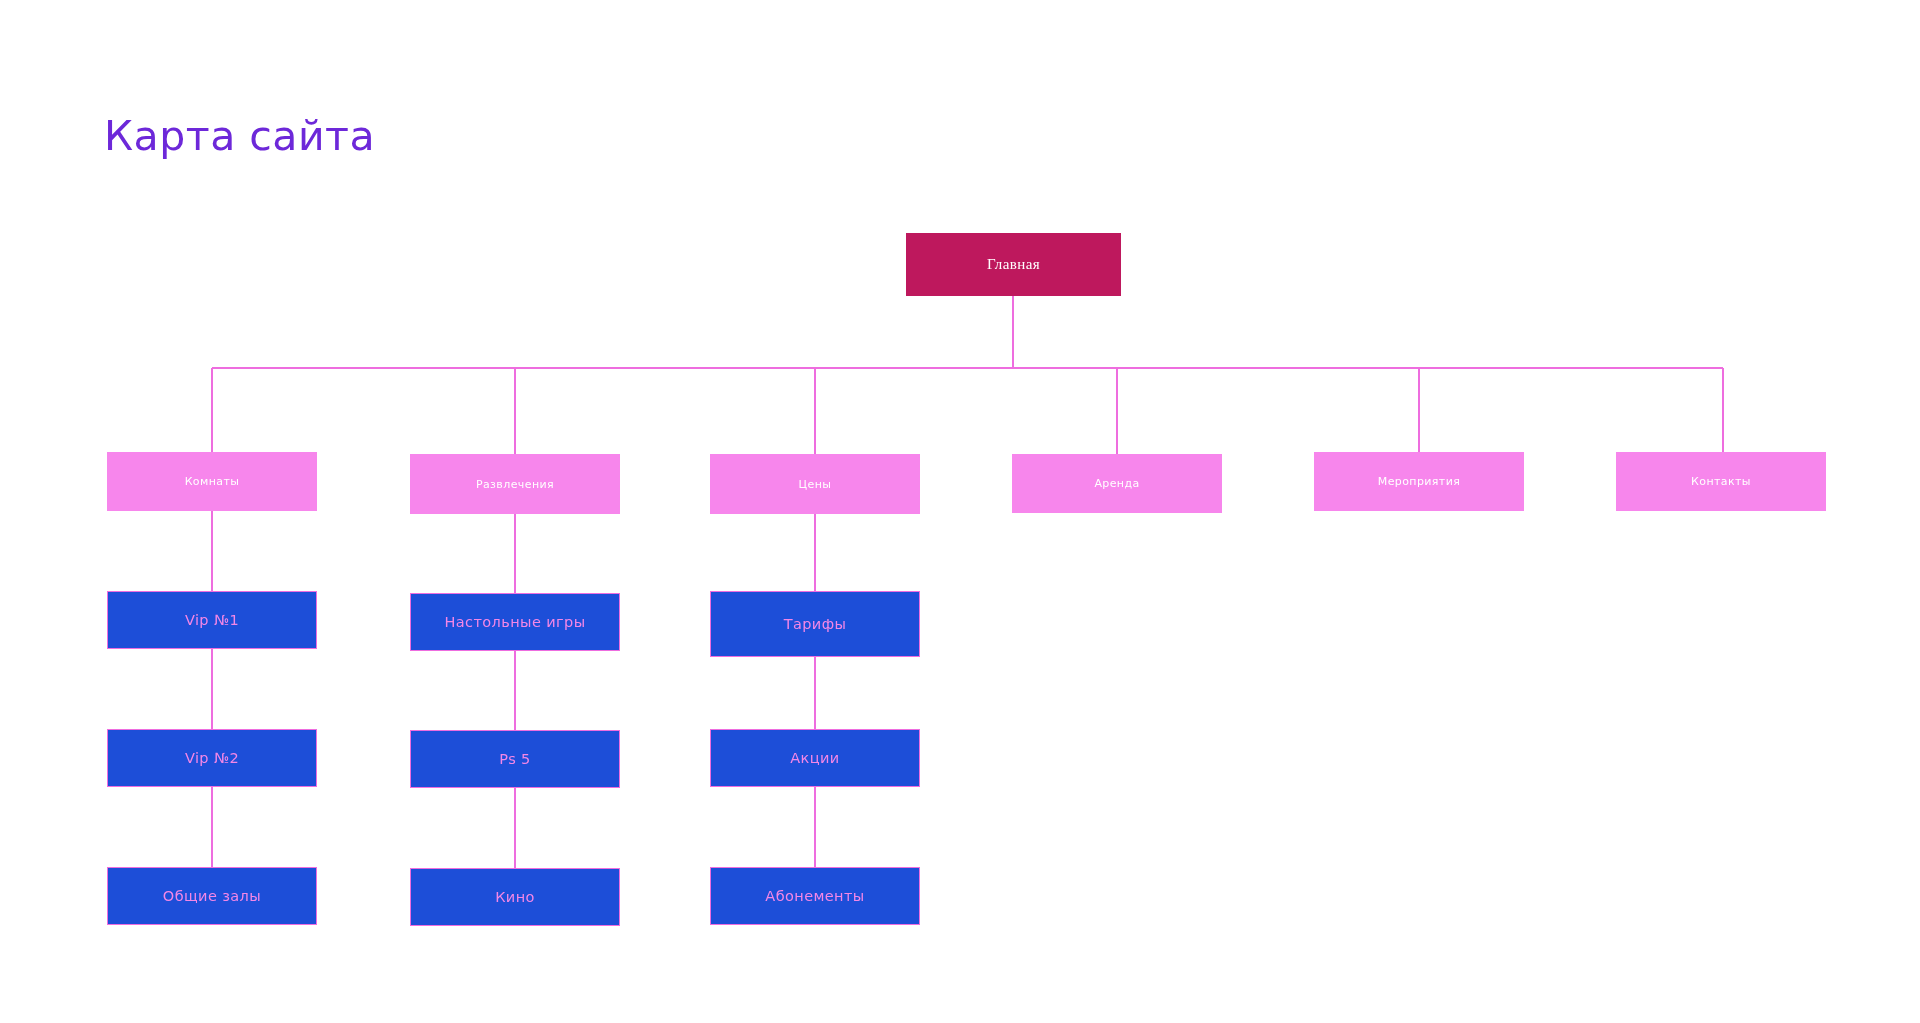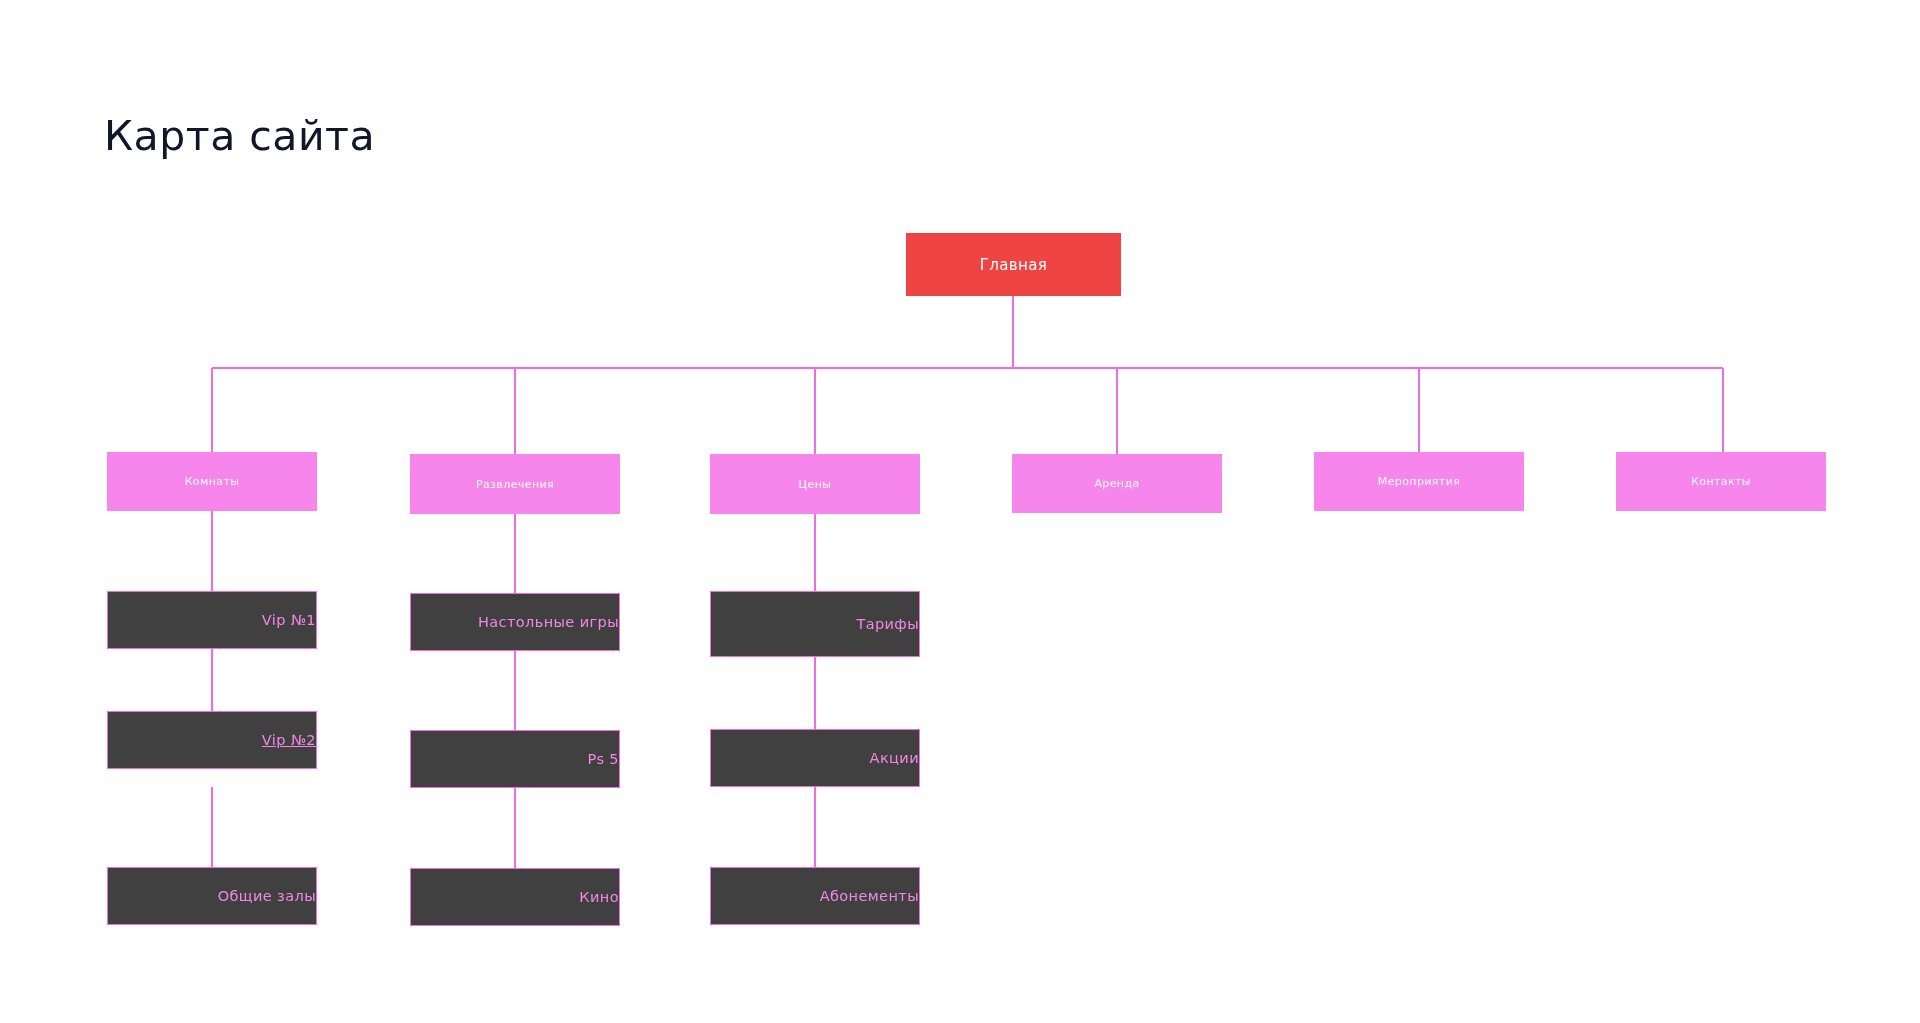--- a/index.html
+++ b/index.html
@@ -26,21 +26,21 @@
 
   
   .page-title {
     position: absolute;
     left: 104px;
     top: 85px;
     font-size: 41px;
     line-height: 48px;
     font-weight: 400;
     letter-spacing: 0.5px;
-    color: #0f172a;
+    color: #6d28d9;
     white-space: nowrap;
   }
 
   
   .connectors {
     position: absolute;
     left: 0;
     top: 0;
     width: 1920px;
     height: 1023px;
@@ -58,37 +58,37 @@
     letter-spacing: 0.4px;
     z-index: 3;
   }
 
   .node-label {
     display: block;
     white-space: nowrap;
   }
 
   .node.level-root {
-    background: #ef4444;
+    background: #be185d;
     color: #ffffff;
     font-size: 15px;
+    font-family: Liberation Serif, serif;
   }
 
   .node.level-section {
     background: #f786ec;
     color: #ffffff;
     font-size: 11px;
   }
 
   .node.level-page {
-    background: #404040;
+    background: #1d4ed8;
     border: 1.6px solid #ee6ddf;
     color: #f487e6;
     font-size: 14.5px;
-    justify-content: flex-end;
   }
 </style>
 </head>
 <body>
 
 <div id="sitemap-canvas">
 
   <h1 class="page-title">Карта сайта</h1>
 
   <svg class="connectors" viewBox="0 0 1920 1023" width="1920" height="1023" xmlns="http://www.w3.org/2000/svg" aria-hidden="true">
@@ -135,21 +135,21 @@
       </div>
       <div class="node level-page" style="left: 107px; top: 591px; width: 210px; height: 58px;">
         <span class="node-label">Vip №1</span>
       </div>
       <div class="node level-page" style="left: 410px; top: 593px; width: 210px; height: 58px;">
         <span class="node-label">Настольные игры</span>
       </div>
       <div class="node level-page" style="left: 710px; top: 591px; width: 210px; height: 66px;">
         <span class="node-label">Тарифы</span>
       </div>
-      <div class="node level-page" style="left: 107px; top: 711px; width: 210px; height: 58px; text-decoration: underline;">
+      <div class="node level-page" style="left: 107px; top: 729px; width: 210px; height: 58px;">
         <span class="node-label">Vip №2</span>
       </div>
       <div class="node level-page" style="left: 410px; top: 730px; width: 210px; height: 58px;">
         <span class="node-label">Ps 5</span>
       </div>
       <div class="node level-page" style="left: 710px; top: 729px; width: 210px; height: 58px;">
         <span class="node-label">Акции</span>
       </div>
       <div class="node level-page" style="left: 107px; top: 867px; width: 210px; height: 58px;">
         <span class="node-label">Общие залы</span>

